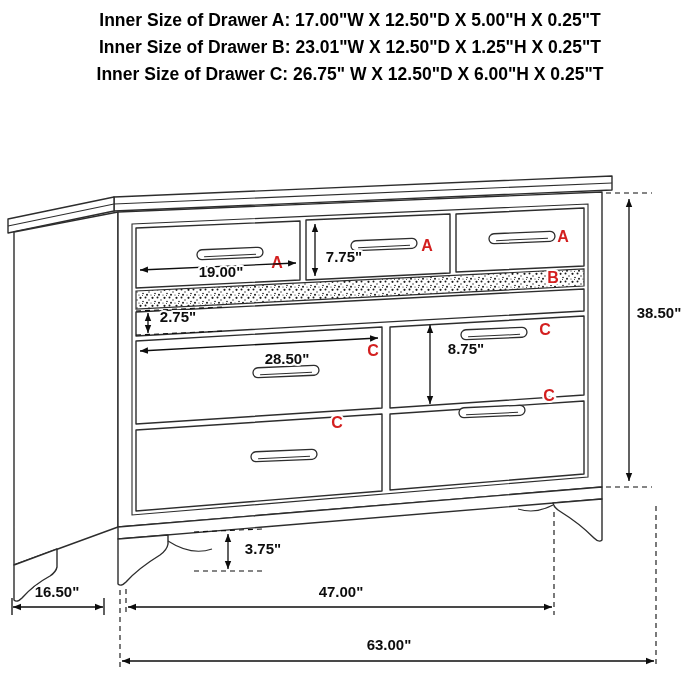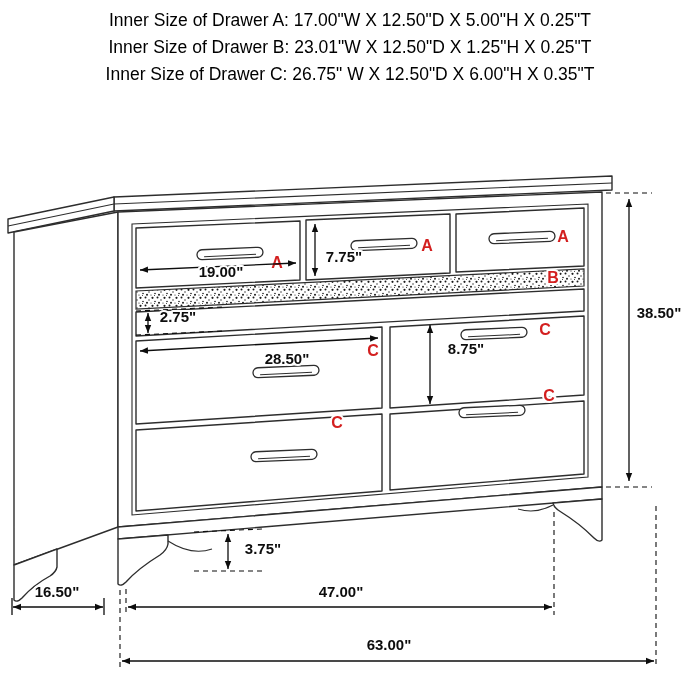--- a/index.html
+++ b/index.html
@@ -1,19 +1,19 @@
 <!DOCTYPE html>
 <html><head>
 <meta charset="utf-8">
 <style>
   html,body{margin:0;padding:0;}
   body{width:700px;height:700px;background:#ffffff;font-family:"Liberation Sans",sans-serif;}
   .page{position:relative;width:700px;height:700px;overflow:hidden;background:#ffffff;}
   .header{position:absolute;top:7px;left:0;width:100%;text-align:center;
-          font-weight:normal;font-size:17.5px;line-height:27px;color:#000;}
+          font-weight:bold;font-size:17.5px;line-height:27px;color:#000;}
   svg{position:absolute;top:0;left:0;}
   .outline{fill:#ffffff;stroke:#2d2d2d;stroke-width:1.4;stroke-linejoin:round;}
   .thin{fill:none;stroke:#2d2d2d;stroke-width:1.1;}
   .glit{stroke:#2d2d2d;stroke-width:1.2;}
   .handle rect{fill:#ffffff;stroke:#2d2d2d;stroke-width:1.3;}
   .handle line{stroke:#2d2d2d;stroke-width:1;}
   .dim{stroke:#0d0d0d;stroke-width:1.3;fill:none;}
   .ext{stroke:#0d0d0d;stroke-width:1.1;fill:none;stroke-dasharray:5 4;}
   .tick{stroke:#0d0d0d;stroke-width:1.3;fill:none;}
   .dimtext{font-family:"Liberation Sans",sans-serif;font-size:15px;font-weight:bold;fill:#0d0d0d;
@@ -22,21 +22,21 @@
            text-anchor:middle;paint-order:stroke;stroke:#ffffff;stroke-width:4px;stroke-linejoin:round;}
 </style>
 </head>
 <body>
 
 <div class="page">
 
   <div class="header">
     <div>Inner Size of Drawer A: 17.00"W X 12.50"D X 5.00"H X 0.25"T</div>
     <div>Inner Size of Drawer B: 23.01"W X 12.50"D X 1.25"H X 0.25"T</div>
-    <div>Inner Size of Drawer C: 26.75" W X 12.50"D X 6.00"H X 0.35"T</div>
+    <div>Inner Size of Drawer C: 26.75" W X 12.50"D X 6.00"H X 0.25"T</div>
   </div>
 
   <svg width="700" height="700" viewBox="0 0 700 700">
     <defs>
       <marker id="ah" viewBox="0 0 10 10" refX="10" refY="5" markerWidth="8" markerHeight="8" orient="auto-start-reverse" markerUnits="userSpaceOnUse">
         <path d="M0,1 L10,5 L0,9 Z" fill="#0d0d0d"></path>
       </marker>
       <pattern id="glitdots" width="12" height="8" patternUnits="userSpaceOnUse">
         <circle cx="1.5" cy="1.5" r="1.0" fill="#1a1a1a"></circle>
         <circle cx="5" cy="4" r="0.7" fill="#1a1a1a"></circle>

